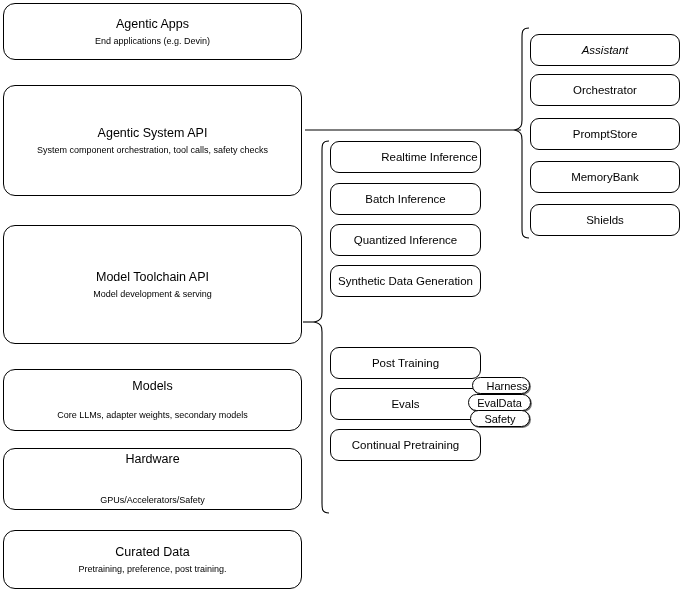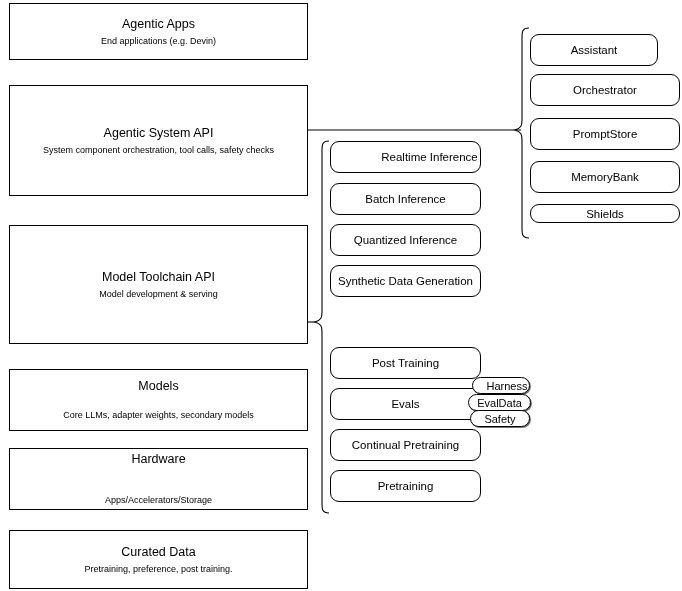--- a/index.html
+++ b/index.html
@@ -28,22 +28,21 @@
     border: 1px solid #000000;
     border-radius: 10px;
     display: flex;
     flex-direction: column;
     align-items: center;
     justify-content: center;
     text-align: center;
   }
   
   .layer {
-    border-radius: 0;
-    margin-left: 6px;
+    border-radius: 12px;
   }
   .layer .title {
     font-size: 12.5px;
     line-height: 16px;
     color: #000000;
   }
   .layer .subtitle {
     font-size: 9px;
     line-height: 13px;
     color: #000000;
@@ -131,21 +130,21 @@
     <div class="subtitle">Model development &amp; serving</div>
   </div>
 
   <div class="node layer" style="left:3px; top:369px; width:299px; height:62px;gap:12px;">
     <div class="title">Models</div>
     <div class="subtitle">Core LLMs, adapter weights, secondary models</div>
   </div>
 
   <div class="node layer" style="left:3px; top:448px; width:299px; height:62px;gap:24px;">
     <div class="title">Hardware</div>
-    <div class="subtitle">Apps/Accelerators/Storage</div>
+    <div class="subtitle">GPUs/Accelerators/Safety</div>
   </div>
 
   <div class="node layer" style="left:3px; top:530px; width:299px; height:59px;">
     <div class="title">Curated Data</div>
     <div class="subtitle">Pretraining, preference, post training.</div>
   </div>
 
   <div class="node cap" style="left:330px; top:141px; width:151px; height:32px;padding-left:48px;">
     <div class="caplabel">Realtime Inference</div>
   </div>
@@ -160,37 +159,34 @@
   </div>
   <div class="node cap" style="left:330px; top:347px; width:151px; height:32px;">
     <div class="caplabel">Post Training</div>
   </div>
   <div class="node cap" style="left:330px; top:388px; width:151px; height:32px;">
     <div class="caplabel">Evals</div>
   </div>
   <div class="node cap" style="left:330px; top:429px; width:151px; height:32px;">
     <div class="caplabel">Continual Pretraining</div>
   </div>
-  <div class="node cap" style="left:330px; top:470px; width:151px; height:32px;">
-    <div class="caplabel">Pretraining</div>
-  </div>
 
   <div class="badge" style="left:472px; top:377px; width:58px; height:17px;padding-left:12px;">Harness</div>
   <div class="badge" style="left:468px; top:394px; width:63px; height:17px;">EvalData</div>
   <div class="badge" style="left:470px; top:410px; width:60px; height:17px;">Safety</div>
 
-  <div class="node cap" style="left:530px; top:34px; width:128px; height:32px;">
+  <div class="node cap" style="left:530px; top:34px; width:150px; height:32px;font-style:italic;">
     <div class="caplabel">Assistant</div>
   </div>
   <div class="node cap" style="left:530px; top:74px; width:150px; height:32px;">
     <div class="caplabel">Orchestrator</div>
   </div>
   <div class="node cap" style="left:530px; top:118px; width:150px; height:32px;">
     <div class="caplabel">PromptStore</div>
   </div>
   <div class="node cap" style="left:530px; top:161px; width:150px; height:32px;">
     <div class="caplabel">MemoryBank</div>
   </div>
-  <div class="node cap" style="left:530px; top:204px; width:150px; height:19px;">
+  <div class="node cap" style="left:530px; top:204px; width:150px; height:32px;">
     <div class="caplabel">Shields</div>
   </div>
 
 </div>
 
 </body></html>

